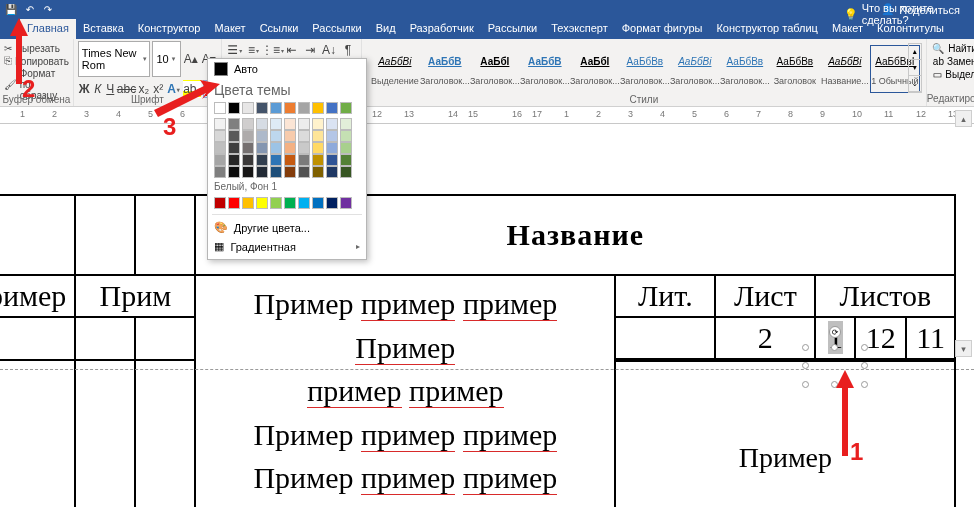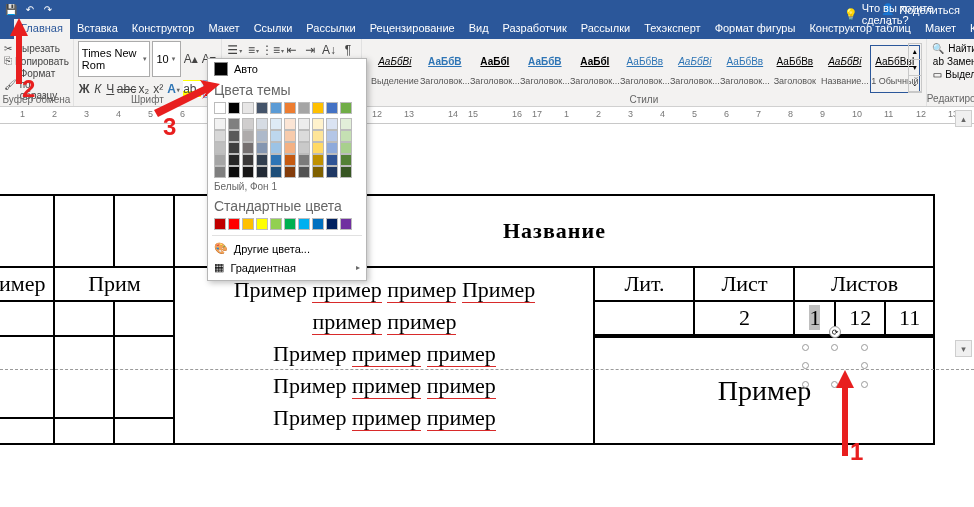--- a/index.html
+++ b/index.html
@@ -49,21 +49,21 @@
 .color-dd .sect { font-size:14px; color:#666; padding:3px 6px 2px; }
 .color-dd .swatches { display:flex; flex-wrap:wrap; gap:2px; padding:2px 6px; }
 .color-dd .sw { width:12px; height:12px; border:1px solid #bcbcbc; cursor:pointer; }
 .color-dd hr { margin:3px 4px; border:none; border-top:1px solid #e1e1e1; }
 .dd-auto-sw { width:14px; height:14px; border:1px solid #888; background:#000; }
 
 
 .doc-wrap { position:absolute; top:124px; left:0; right:0; bottom:0; overflow:hidden; background:#fff; }
 .doc { position:absolute; left:-20px; top:70px; }
 table.frame { border-collapse:collapse; }
-table.frame td { border:2px solid #000; padding:3px 8px; font-family:"Times New Roman",serif; font-size:22px; vertical-align:middle; }
+table.frame td { border:2px solid #000; padding:3px 8px; font-family:"Times New Roman",serif; font-size:30px; vertical-align:middle; }
 .title-cell { font-size:36px; font-weight:bold; text-align:center; letter-spacing:1px; padding:22px 8px !important; }
 .body-cell { font-size:22px; text-align:center; line-height:1.45; padding:6px 18px 10px 18px !important; }
 .redund { border-bottom:1.5px solid #d82a2a; }
 .hdr { text-align:center; font-size:22px; }
 .num-cell { text-align:center; font-size:22px; border-bottom-width:4px !important; }
 .sel { background:#bfbfbf; }
 .side-cell { text-align:center; font-size:22px; }
 .dash-line { position:absolute; left:0; right:0; top:245px; border-top:1.5px dashed #9a9a9a; z-index:2; }
 .sel-handles { position:absolute; z-index:3; }
 .sh { position:absolute; width:7px; height:7px; background:#fff; border:1px solid #9a9a9a; border-radius:50%; }
@@ -91,21 +91,20 @@
 </div>
 
 <div class="tabs">
   <div class="tab" style="width:20px;"></div>
 <div class="tab active">Главная</div>
     <div class="tab">Вставка</div>
     <div class="tab">Конструктор</div>
     <div class="tab">Макет</div>
     <div class="tab">Ссылки</div>
     <div class="tab">Рассылки</div>
-    <div class="tab">Рецензирование</div>
     <div class="tab">Вид</div>
     <div class="tab">Разработчик</div>
     <div class="tab">Рассылки</div>
     <div class="tab">Техэксперт</div>
     <div class="tab">Формат фигуры</div>
     <div class="tab">Конструктор таблиц</div>
     <div class="tab">Макет</div>
     <div class="tab">Колонтитулы</div>
   </div>
 
@@ -356,21 +355,20 @@
       <div class="sw" style="background: rgb(30, 78, 121);"></div>
       <div class="sw" style="background: rgb(131, 60, 11);"></div>
       <div class="sw" style="background: rgb(82, 82, 82);"></div>
       <div class="sw" style="background: rgb(127, 96, 0);"></div>
       <div class="sw" style="background: rgb(31, 56, 100);"></div>
       <div class="sw" style="background: rgb(55, 86, 35);"></div>
     </div>
   <div class="dd-row" style="padding-top:1px;">
     <span style="font-size:10px;color:#666;">Белый, Фон 1</span>
   </div>
-  <div class="sect">Стандартные цвета</div>
   <div class="swatches" id="std-row">
       <div class="sw" style="background: rgb(192, 0, 0);"></div>
       <div class="sw" style="background: rgb(255, 0, 0);"></div>
       <div class="sw" style="background: rgb(255, 192, 0);"></div>
       <div class="sw" style="background: rgb(255, 255, 0);"></div>
       <div class="sw" style="background: rgb(146, 208, 80);"></div>
       <div class="sw" style="background: rgb(0, 176, 80);"></div>
       <div class="sw" style="background: rgb(0, 176, 240);"></div>
       <div class="sw" style="background: rgb(0, 112, 192);"></div>
       <div class="sw" style="background: rgb(0, 32, 96);"></div>

